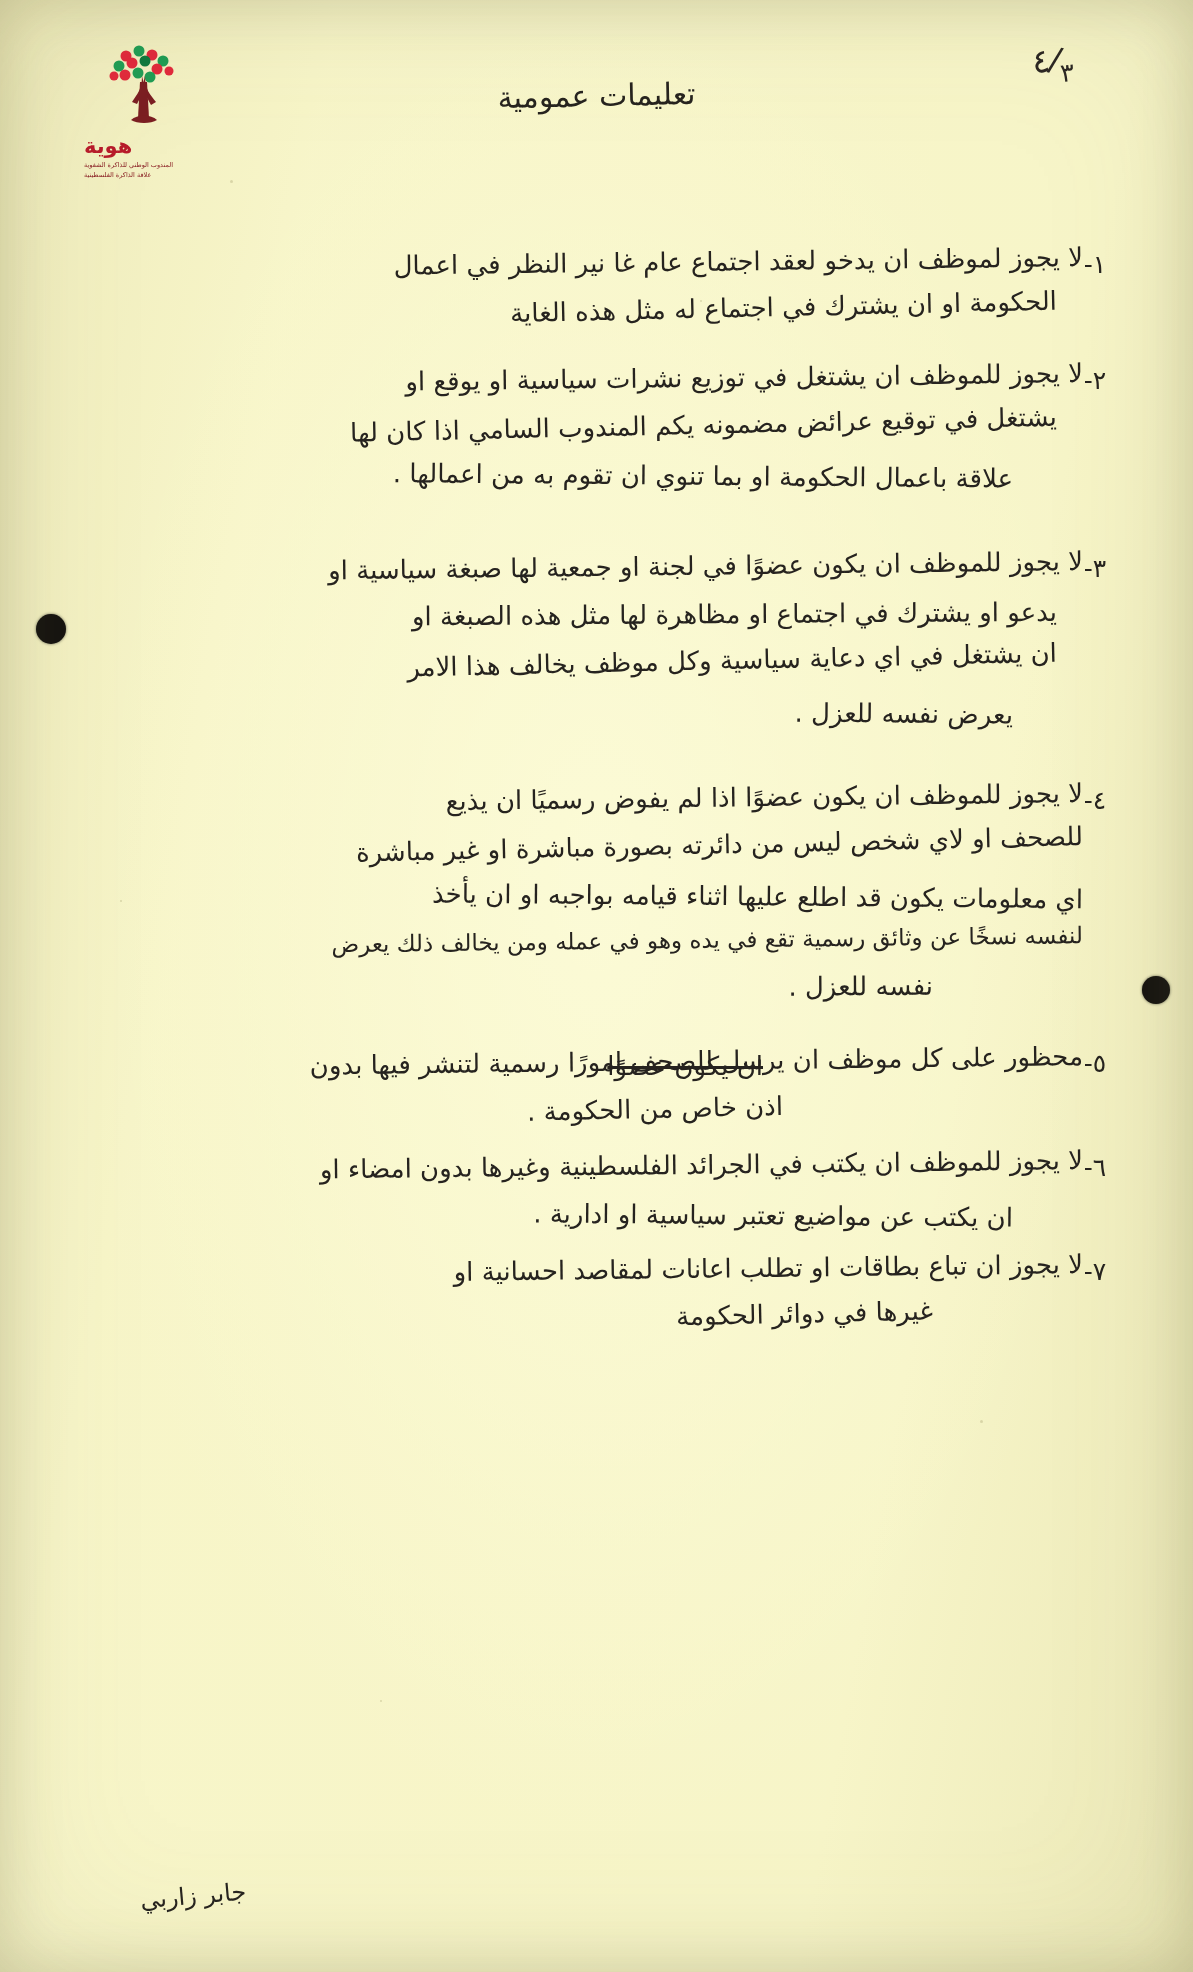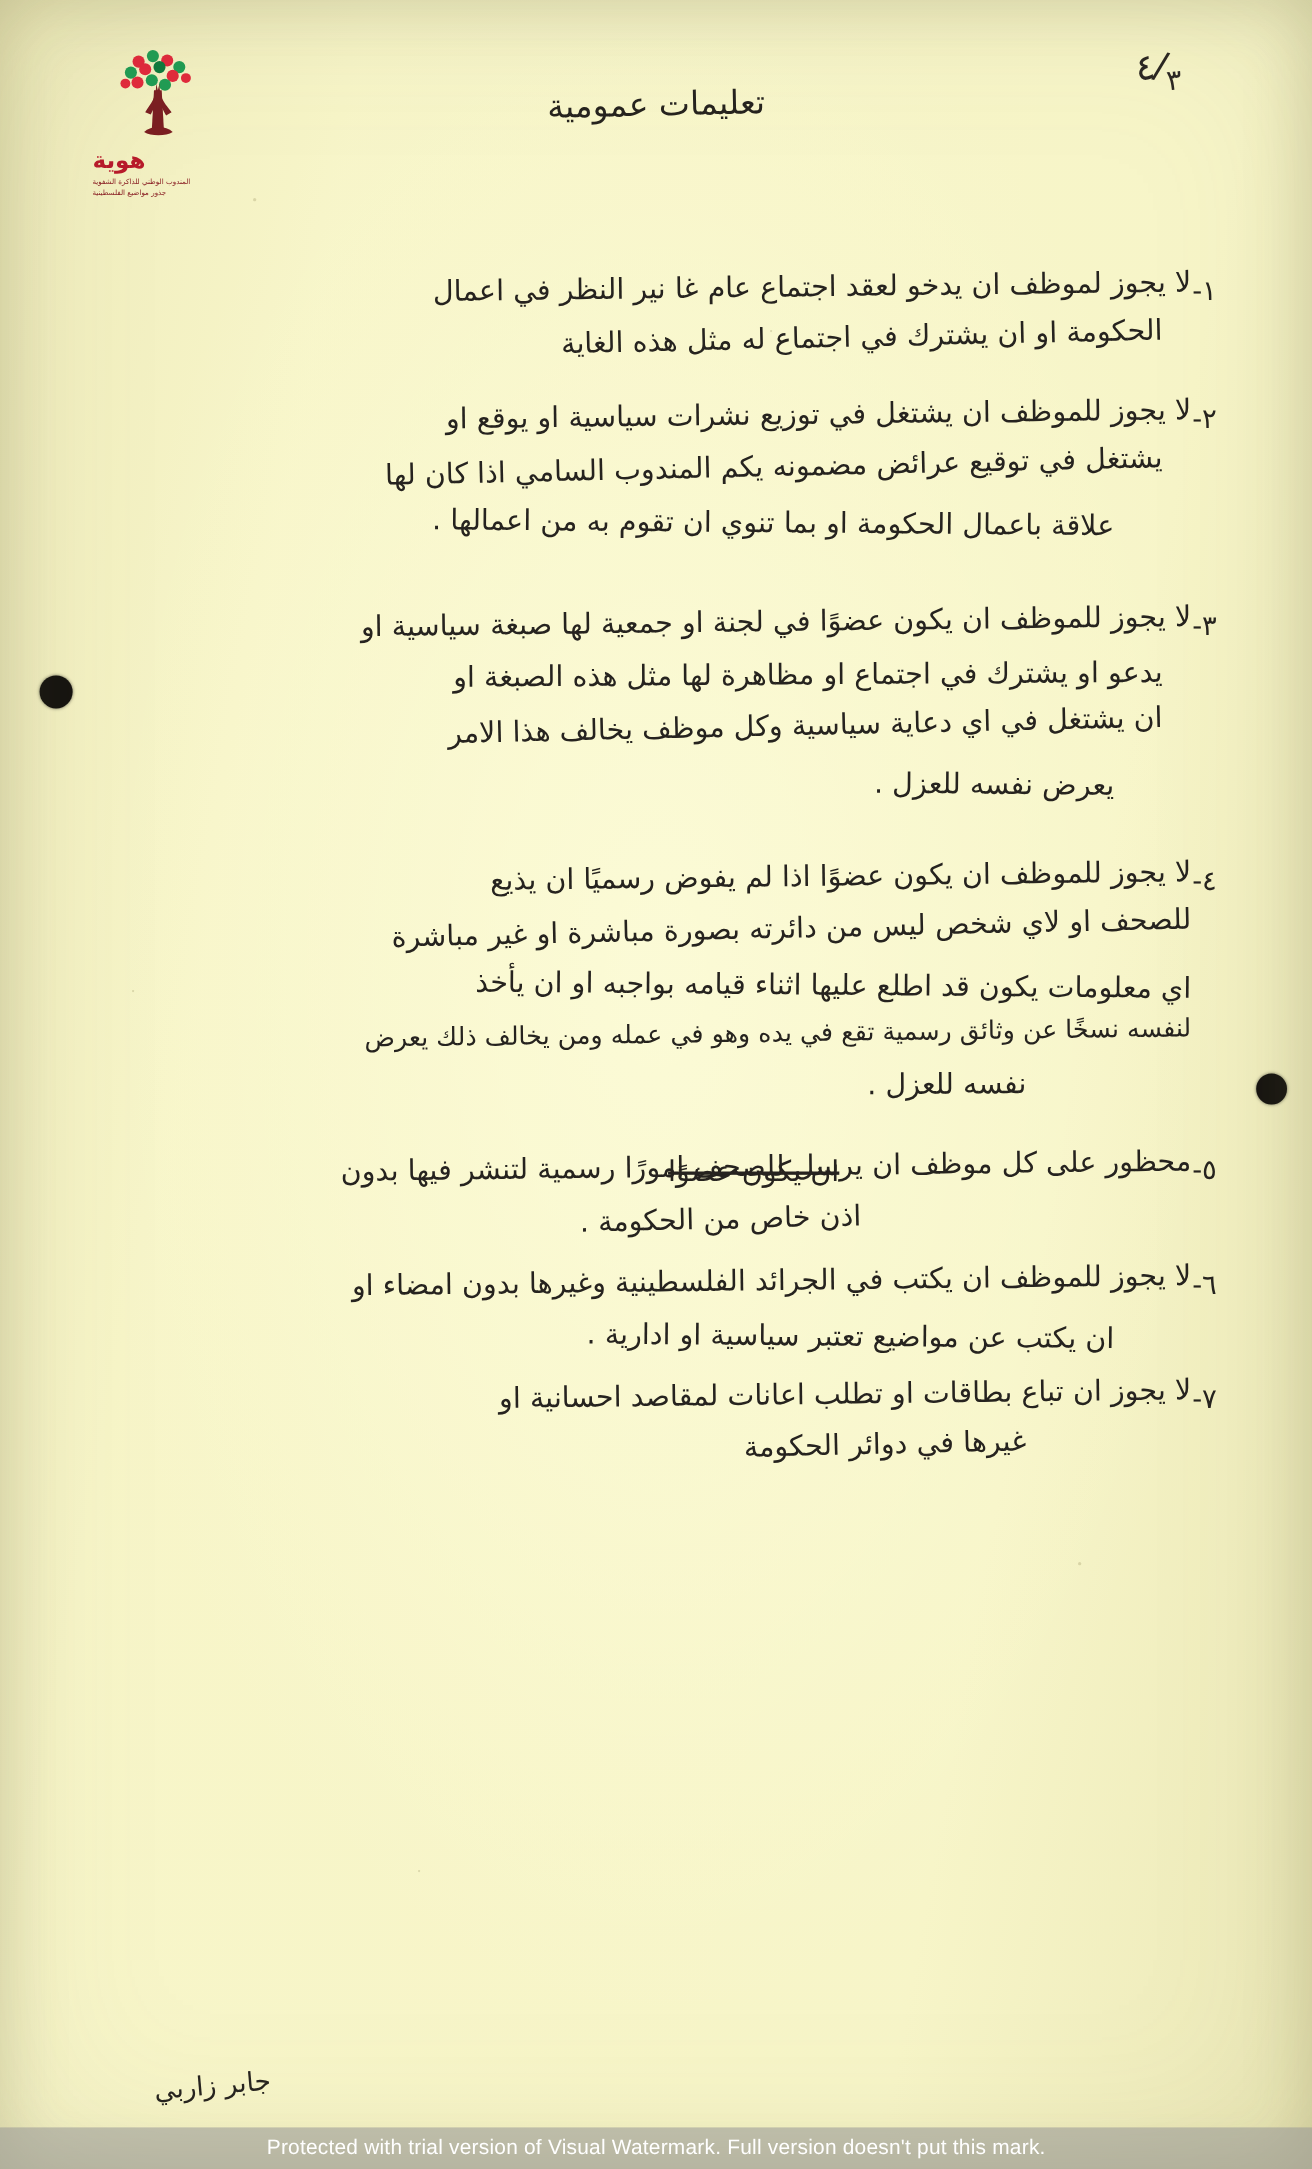--- a/index.html
+++ b/index.html
@@ -212,21 +212,21 @@
         <circle cx="68" cy="29" r="4.5" fill="#e2293c"></circle>
       </g>
 
       <path d="M41 34 C41 48, 36 52, 31 60 L36 62 C40 54, 43 50, 43 42 Z" fill="#7b1e22"></path>
       <path d="M44 34 C44 48, 49 52, 55 60 L50 63 C46 55, 42 50, 42 42 Z" fill="#7b1e22"></path>
       <path d="M39 40 L46 40 L48 76 L37 76 Z" fill="#7b1e22"></path>
       <path d="M30 78 C36 72, 50 72, 56 78 C50 82, 36 82, 30 78 Z" fill="#7b1e22"></path>
     </svg>
     <div class="logo-word">هوية</div>
     <div class="logo-sub">المندوب الوطني للذاكرة الشفوية</div>
-    <div class="logo-sub" style="margin-top:1px;">جذور مواضيع الفلسطينية</div>
+    <div class="logo-sub" style="margin-top:1px;">علاقة الذاكرة الفلسطينية</div>
   </div>
 
   <div class="page-num">
     <span>٤</span><span style="display:inline-block;transform:rotate(20deg);">/</span><span class="den">٣</span>
   </div>
 
   <div class="doc-title hand">تعليمات عمومية</div>
 
   <div class="body-block hand" style="top:250px;">
 
@@ -298,15 +298,14 @@
 
   <div style="position:absolute;right:430px;top:1051px;font-size:26px;color:#26231f;direction:rtl;" class="strike">ان يكون عضوًا</div>
 
   <div class="punch p1"></div>
   <div class="punch p2"></div>
 
   <div class="signature hand">جابر زاربي</div>
 
   <div class="edge-shadow"></div>
 
-  <div class="watermark">Protected with trial version of Visual Watermark. Full version doesn't put this mark.</div>
 
 </div>
 
 </body></html>

